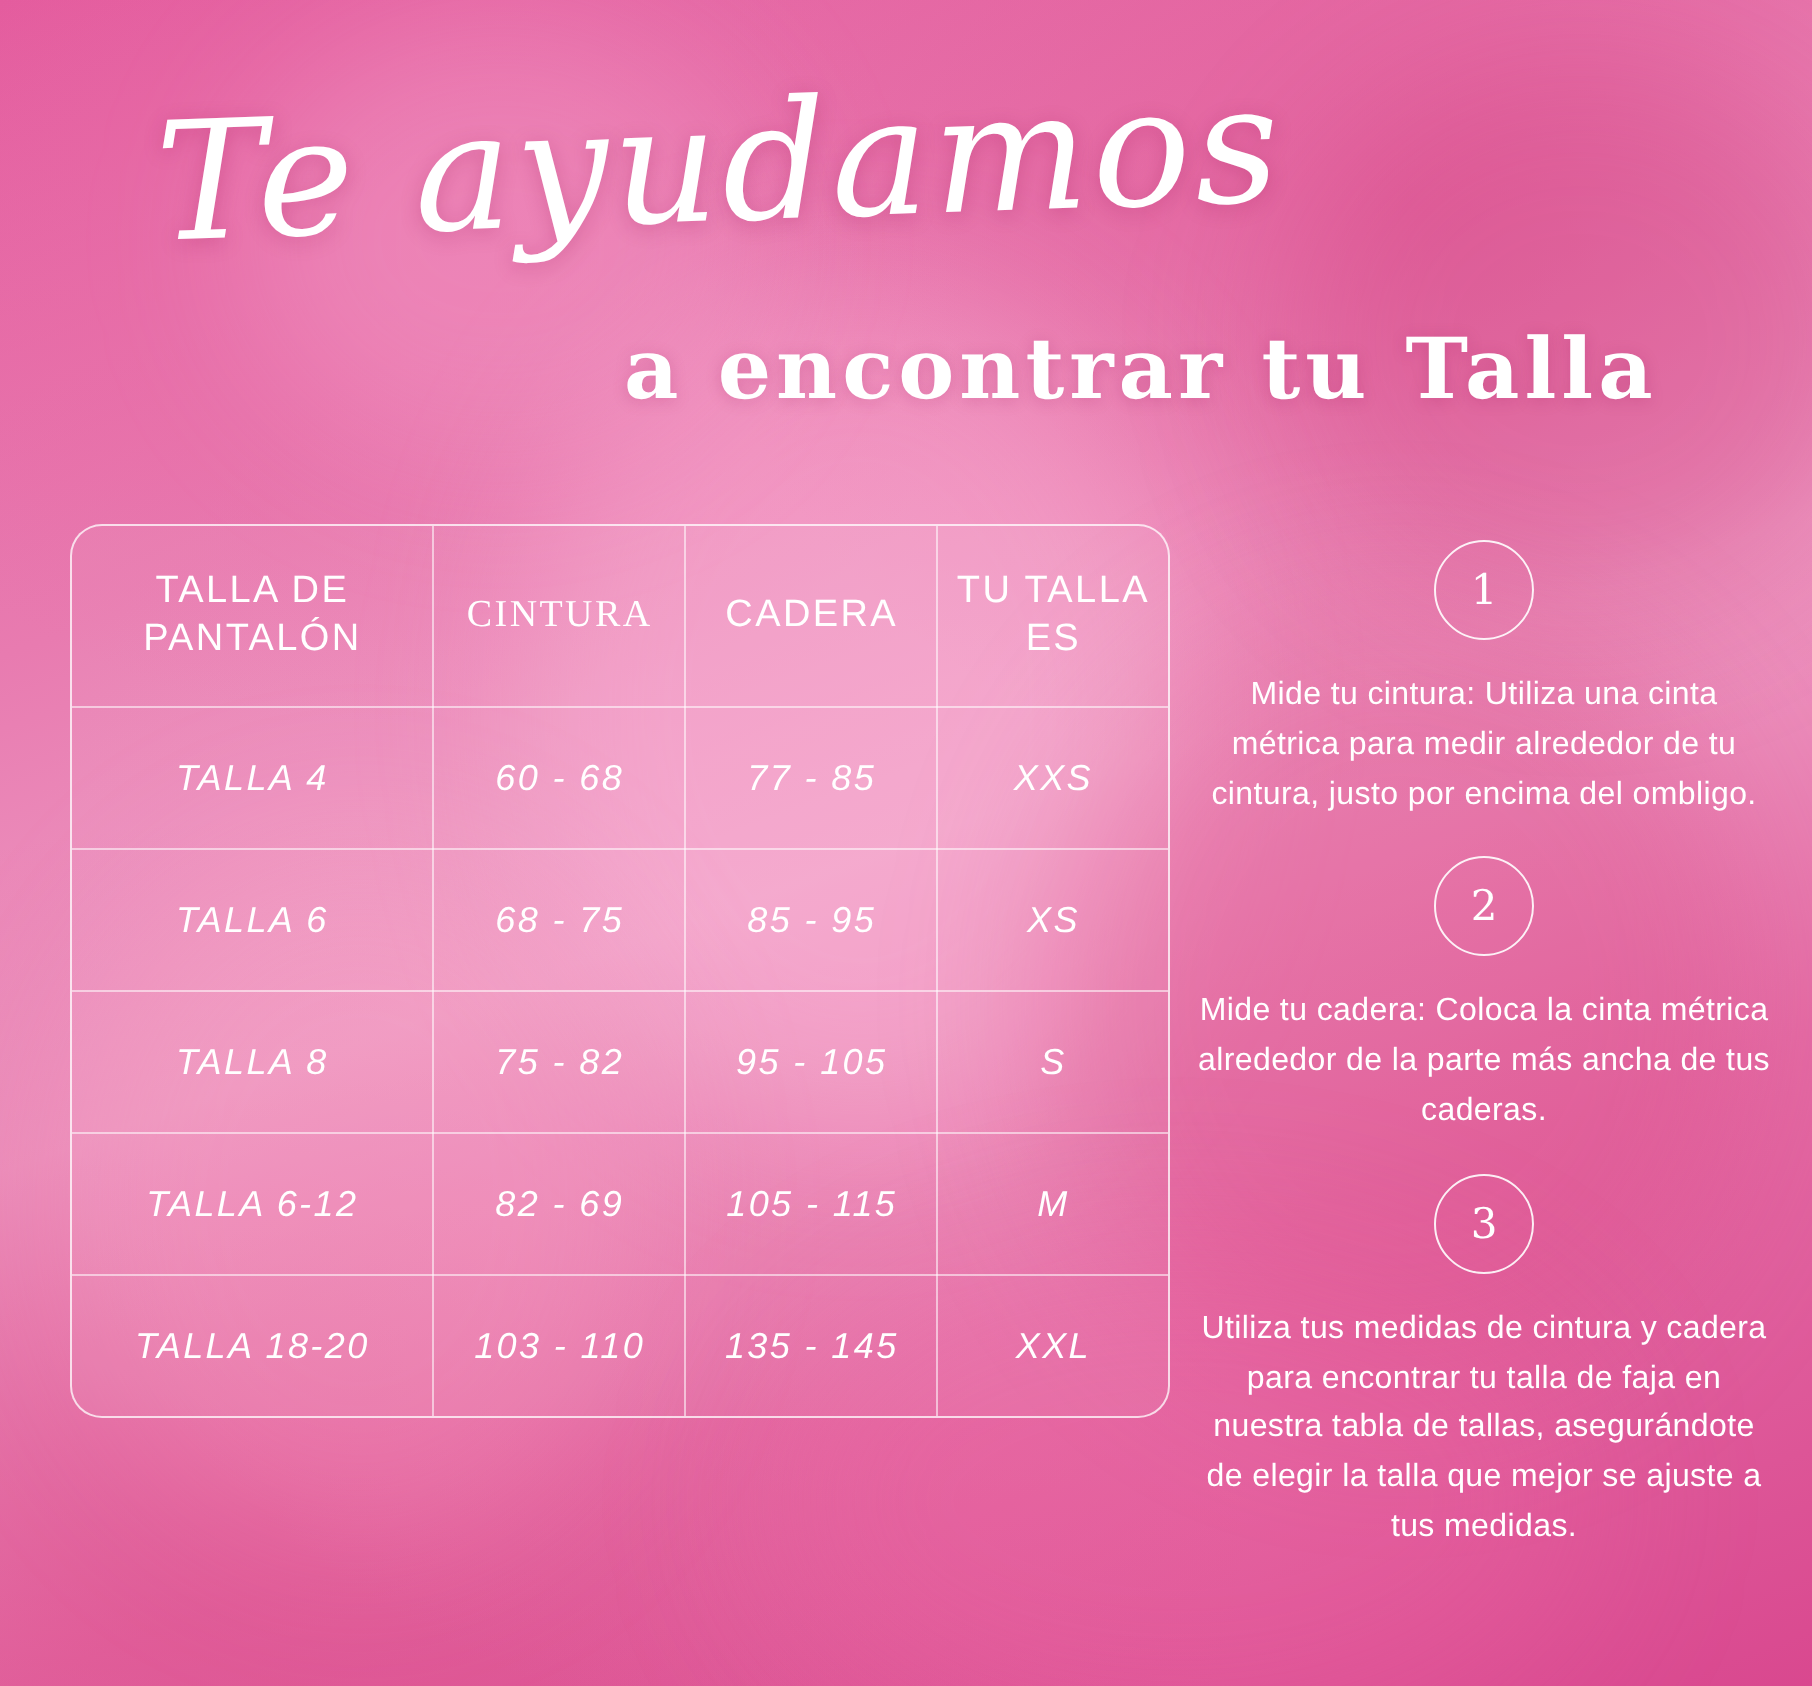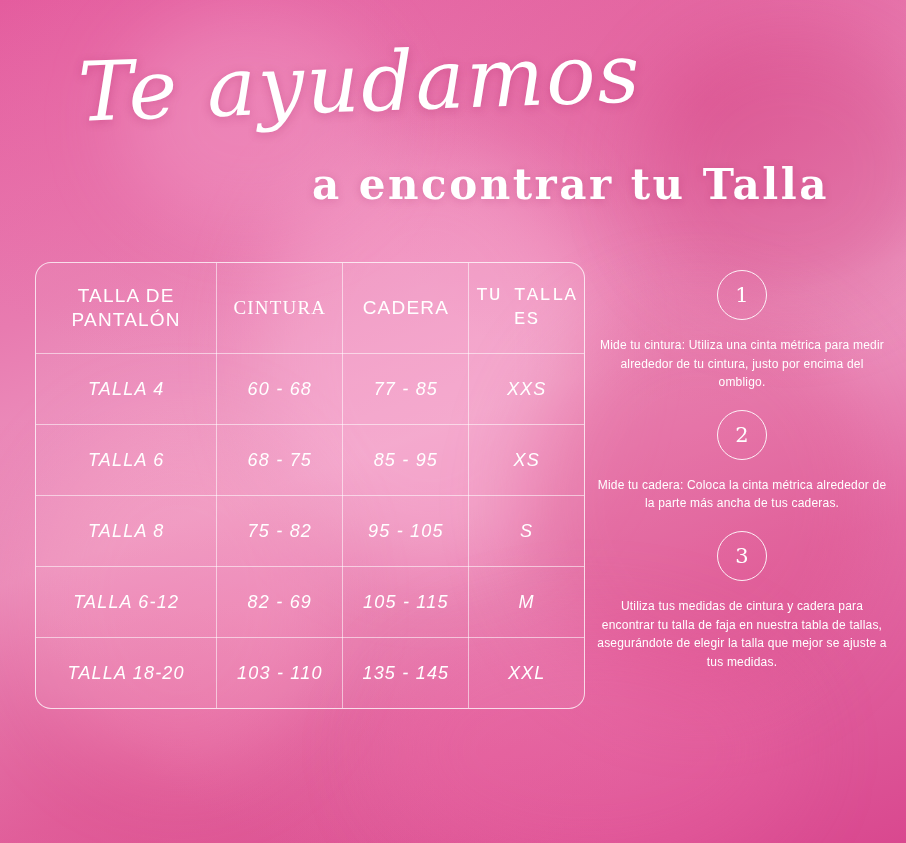--- a/index.html
+++ b/index.html
@@ -102,21 +102,21 @@
     font-style: italic;
   }
   table.size-table tr > *:first-child { border-left: none; }
   table.size-table tr > *:last-child { border-right: none; }
   table.size-table thead tr th { border-top: none; }
   table.size-table tbody tr:last-child td { border-bottom: none; }
 
   .col-0 { width: 33%; }
   .col-1 { width: 23%; font-family: Liberation Serif, serif; }
   .col-2 { width: 23%; }
-  .col-3 { width: 21%; font-family: Liberation Mono, monospace; }
+  .col-3 { width: 21%; }
 
   .steps {
     position: absolute;
     left: 596px;
     top: 270px;
     width: 292px;
     text-align: center;
   }
   .step { margin-bottom: 18px; }
   .step-circle {
@@ -126,21 +126,21 @@
     border: 1.5px solid rgba(255,255,255,0.9);
     border-radius: 50%;
     color: #ffffff;
     font-size: 21px;
     line-height: 48px;
     text-align: center;
     font-family: "DejaVu Serif", serif;
   }
   .step-text {
     color: #ffffff;
-    font-size: 12px;
+    font-size: 16px;
     line-height: 1.55;
     letter-spacing: 0.2px;
     margin-top: 16px;
   }
   .step-2 .step-circle { margin-top: 4px; }
 </style>
 </head>
 <body>
 
 <div class="page">

